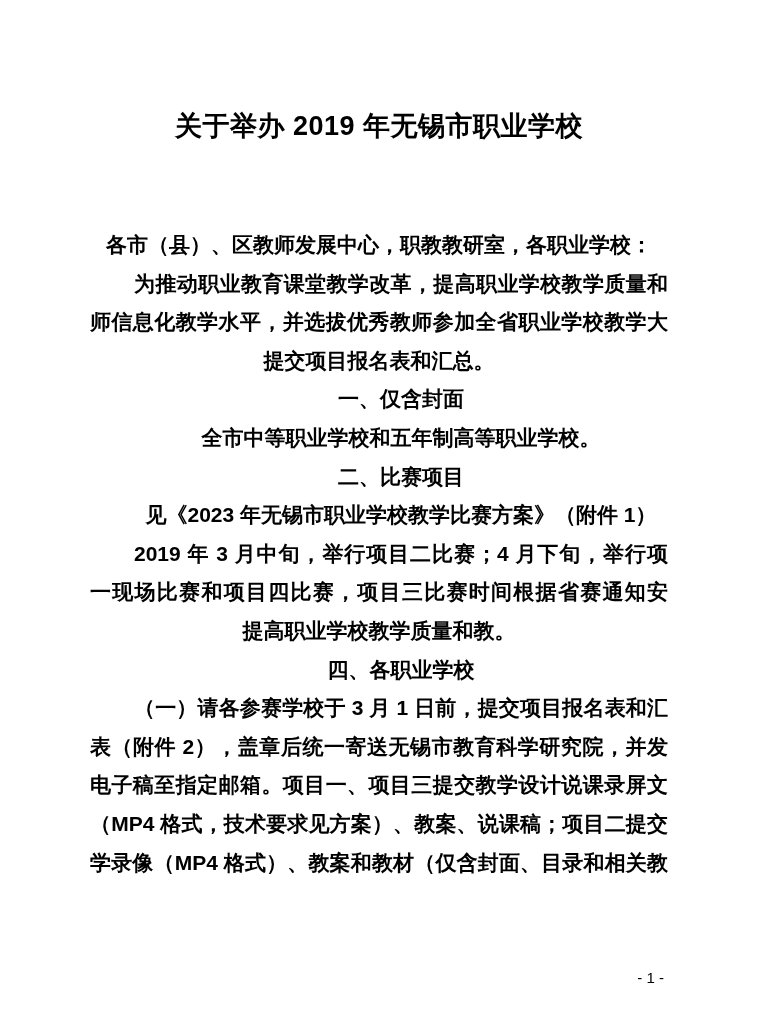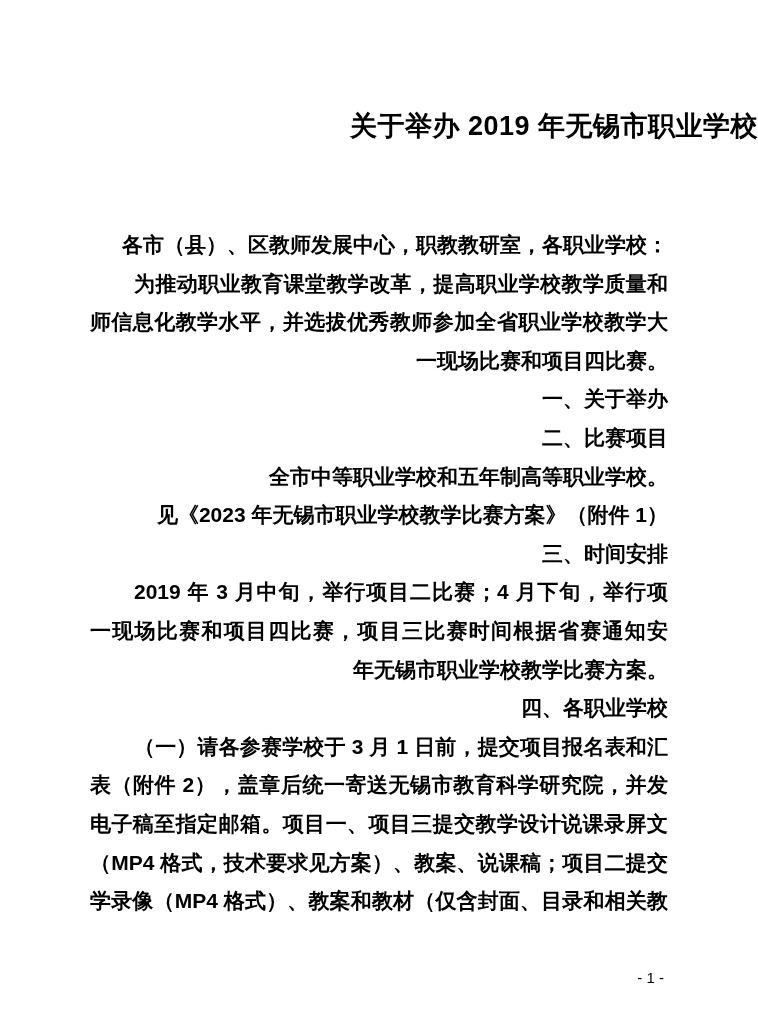--- a/index.html
+++ b/index.html
@@ -15,41 +15,41 @@
     position: relative;
     width: 758px;
     height: 1031px;
     background: #ffffff;
   }
   .doc-title {
     position: absolute;
     top: 106px;
     left: 0;
     width: 758px;
-    text-align: right;
+    text-align: center;
     font-size: 27px;
     font-weight: 700;
     line-height: 40px;
     letter-spacing: 0.5px;
     color: #000000;
   }
   .doc-body {
     position: absolute;
     top: 226px;
     left: 90px;
     width: 578px;
     font-size: 21px;
     font-weight: 700;
     color: #000000;
   }
   .line {
     height: 38.6px;
     line-height: 38.6px;
     white-space: nowrap;
-    text-align: right;
+    text-align: center;
   }
   .line.ind {
     padding-left: 44px;
   }
   .line.fill {
     white-space: normal;
     text-align: justify;
     text-align-last: justify;
     text-justify: inter-character;
     overflow: hidden;
@@ -70,29 +70,28 @@
 <div class="page">
 
   <div class="doc-title">
     <div>关于举办 2019 年无锡市职业学校</div>
   </div>
 
   <div class="doc-body">
     <div class="line">各市（县）、区教师发展中心，职教教研室，各职业学校：</div>
     <div class="line ind fill">为推动职业教育课堂教学改革，提高职业学校教学质量和教</div>
     <div class="line fill">师信息化教学水平，并选拔优秀教师参加全省职业学校教学大赛，</div>
-    <div class="line">一现场比赛和项目四比赛。</div>
-    <div class="line ind">一、关于举办</div>
+    <div class="line">提交项目报名表和汇总。</div>
+    <div class="line ind">一、仅含封面</div>
+    <div class="line ind">全市中等职业学校和五年制高等职业学校。</div>
     <div class="line ind">二、比赛项目</div>
-    <div class="line ind">全市中等职业学校和五年制高等职业学校。</div>
     <div class="line ind">见《2023 年无锡市职业学校教学比赛方案》（附件 1）</div>
-    <div class="line ind">三、时间安排</div>
     <div class="line ind fill">2019 年 3 月中旬，举行项目二比赛；4 月下旬，举行项目</div>
     <div class="line fill">一现场比赛和项目四比赛，项目三比赛时间根据省赛通知安排，</div>
-    <div class="line">年无锡市职业学校教学比赛方案。</div>
+    <div class="line">提高职业学校教学质量和教。</div>
     <div class="line ind">四、各职业学校</div>
     <div class="line ind fill">（一）请各参赛学校于 3 月 1 日前，提交项目报名表和汇总</div>
     <div class="line fill">表（附件 2），盖章后统一寄送无锡市教育科学研究院，并发送</div>
     <div class="line fill">电子稿至指定邮箱。项目一、项目三提交教学设计说课录屏文件</div>
     <div class="line fill">（MP4 格式，技术要求见方案）、教案、说课稿；项目二提交教</div>
     <div class="line fill">学录像（MP4 格式）、教案和教材（仅含封面、目录和相关教学</div>
   </div>
 
   <div class="page-footer">- 1 -</div>
 

